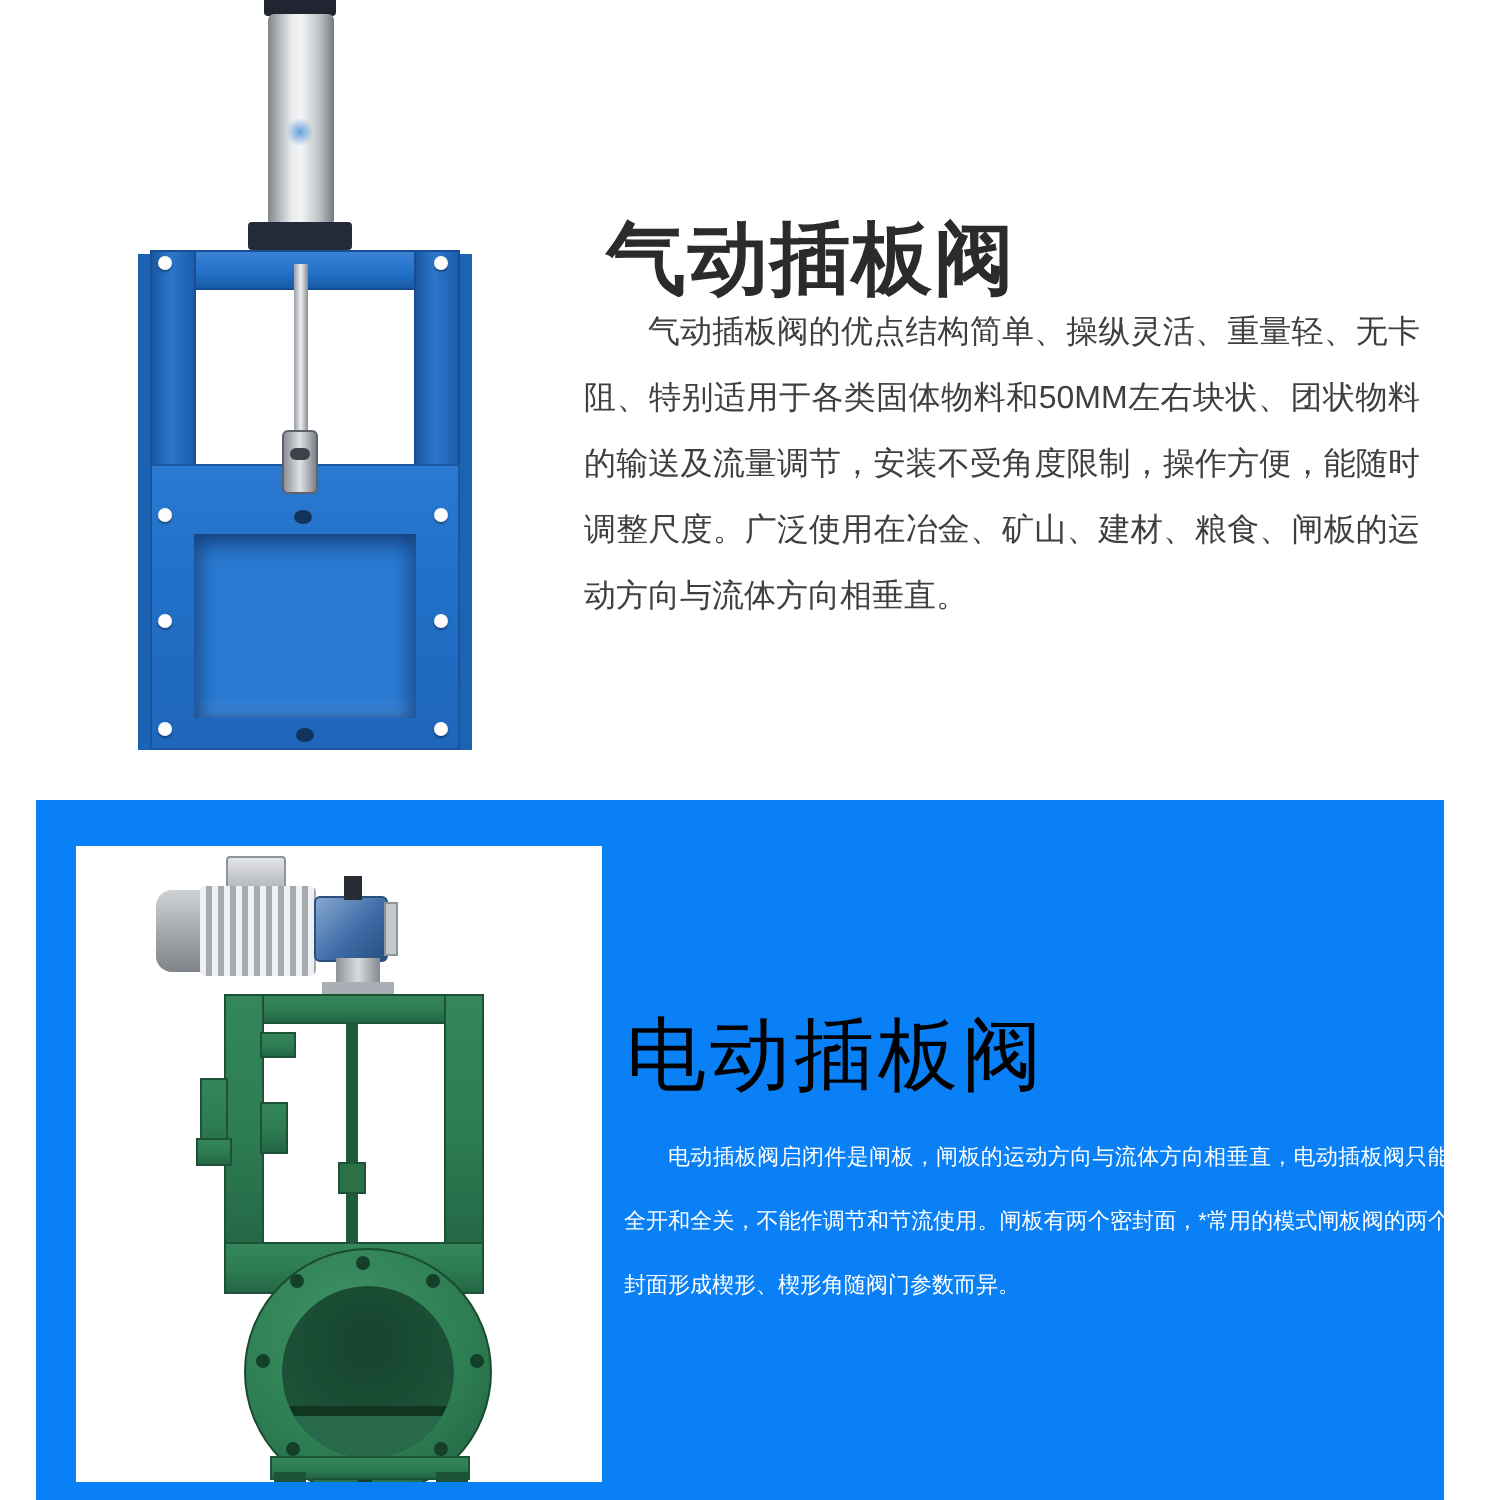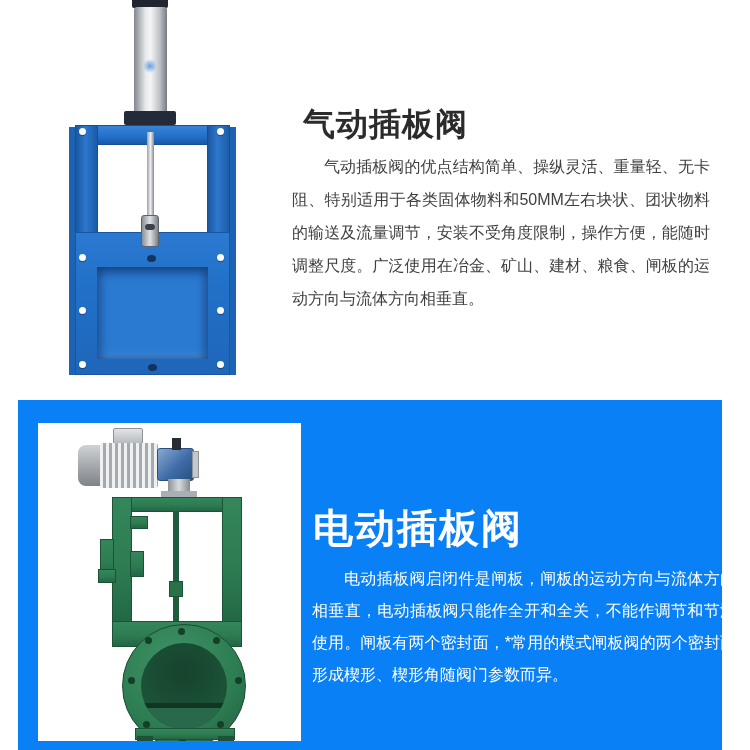--- a/index.html
+++ b/index.html
@@ -5,21 +5,21 @@
   html,body{margin:0;padding:0;}
   body{
     width:750px;height:750px;position:relative;background:#ffffff;
     font-family:"Liberation Sans","DejaVu Sans",sans-serif;
     overflow:hidden;
   }
   .abs{position:absolute;}
   
   .top-title{
     position:absolute;left:303px;top:80px;
-    font-size:32px;font-weight:800;color:#2b2b2b;letter-spacing:1px;line-height:46px;
+    font-size:40px;font-weight:800;color:#2b2b2b;letter-spacing:1px;line-height:46px;
   }
   .top-desc{
     position:absolute;left:292px;top:150px;width:418px;
     font-size:16px;line-height:33px;color:#3f3f3f;
     text-align:justify;text-indent:2em;margin:0;
   }
   
   .pv{position:absolute;left:60px;top:0;width:180px;height:380px;}
   .pv .cap-top{left:72px;top:0;width:36px;height:8px;background:#202531;border-radius:0 0 2px 2px;}
   .pv .cyl{left:74px;top:7px;width:33px;height:106px;border-radius:3px;
@@ -43,25 +43,25 @@
     background:linear-gradient(180deg,#2b79d1,#2170c8 40%,#1f66ba);border:1px solid #1a55a0;box-sizing:border-box;}
   .pv .inner{left:37px;top:267px;width:111px;height:92px;background:#2b7ad2;
     box-shadow:inset 0 7px 9px rgba(10,40,90,.45),inset 5px 0 7px rgba(10,40,90,.3),
                inset -5px 0 7px rgba(10,40,90,.3),inset 0 -5px 7px rgba(255,255,255,.12);}
   .pv .hole-w{width:7px;height:7px;border-radius:50%;background:#fdfdfd;box-shadow:0 1px 1px rgba(0,0,0,.35);z-index:5;}
   .pv .hole-d{width:9px;height:7px;border-radius:50%;background:#12335c;z-index:5;}
   
   .panel{position:absolute;left:18px;top:400px;width:704px;height:350px;background:#0a80f6;}
   .e-title{
     position:absolute;left:295px;top:72px;
-    font-size:40px;font-weight:700;color:#ffffff;letter-spacing:2px;line-height:46px;
+    font-size:40px;font-weight:400;color:#000000;letter-spacing:2px;line-height:46px;
   }
   .e-desc{
     position:absolute;left:294px;top:163px;width:424px;
-    font-size:16px;line-height:32px;color:#ffffff;
+    font-size:11px;line-height:32px;color:#ffffff;
     text-align:justify;text-indent:2em;margin:0;
   }
   .card{position:absolute;left:20px;top:23px;width:263px;height:318px;background:#ffffff;overflow:hidden;}
   
   .ev .tbox{left:75px;top:5px;width:30px;height:19px;border-radius:2px;
     background:linear-gradient(180deg,#e2e4e6,#aeb2b6);border:1px solid #8f949a;box-sizing:border-box;}
   .ev .motor{left:62px;top:20px;width:58px;height:45px;border-radius:3px;
     background:repeating-linear-gradient(90deg,#eff0f1 0 3px,#a6aaaf 3px 6px);}
   .ev .motor-cap{left:40px;top:22px;width:24px;height:41px;border-radius:8px 0 0 8px;
     background:linear-gradient(180deg,#cfd2d5,#9ea2a7 60%,#7f848a);}

